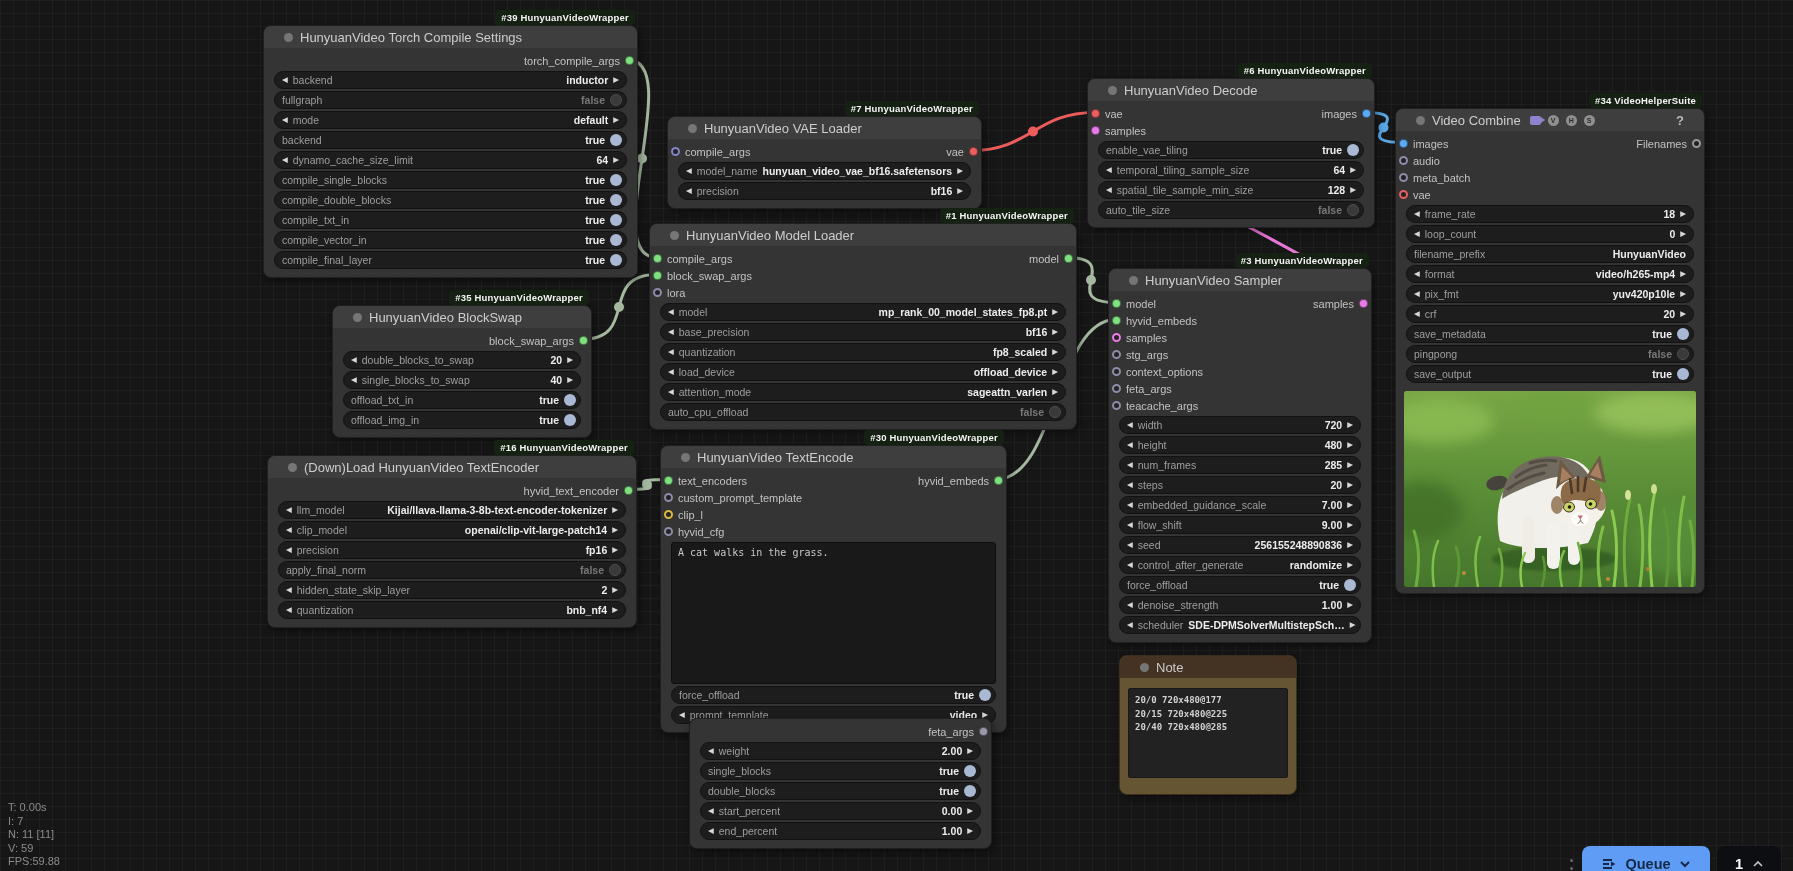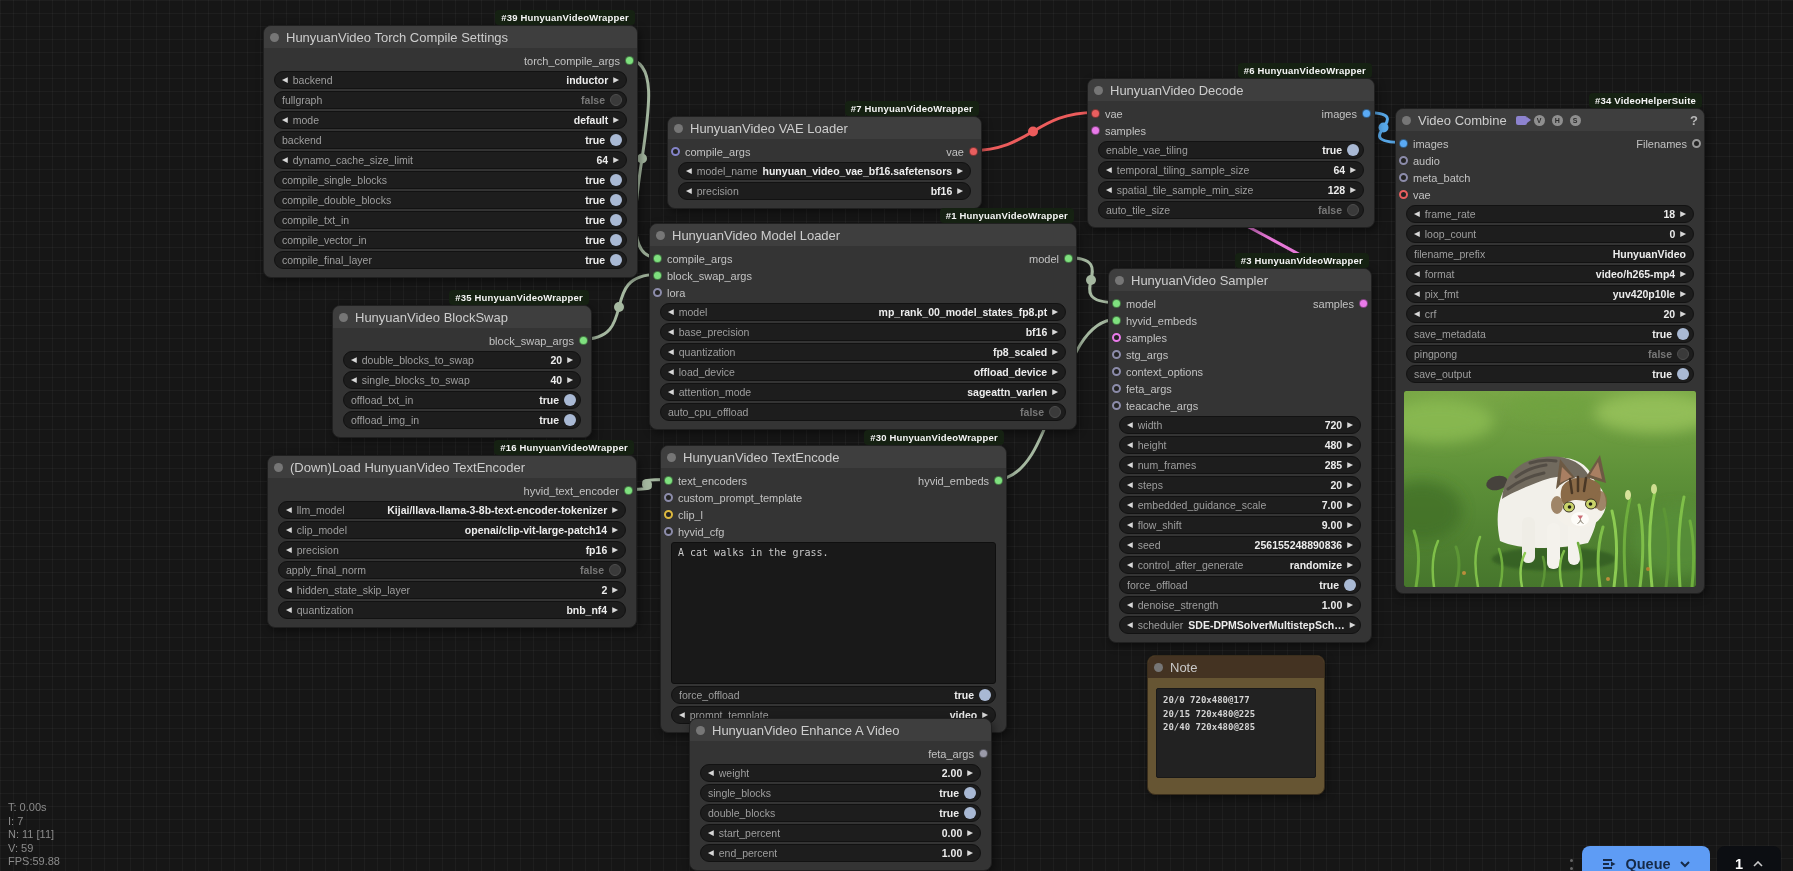--- a/index.html
+++ b/index.html
@@ -4,21 +4,21 @@
 <style>
   html,body{margin:0;padding:0;background:#141414;font-family:"Liberation Sans",sans-serif;}
   #canvas{position:relative;width:1793px;height:871px;overflow:hidden;background-color:#161616;
     background-image:linear-gradient(rgba(255,255,255,.035) 1px,transparent 1px),
                      linear-gradient(90deg,rgba(255,255,255,.035) 1px,transparent 1px);
     background-size:13px 13px;}
   #wires{position:absolute;left:0;top:0;pointer-events:none;}
   .node{position:absolute;background:#343434;border:1px solid #202020;border-radius:8px;
     box-shadow:2px 3px 9px rgba(0,0,0,.45);color:#ddd;}
   .node-title{height:22px;background:#3e3e3e;border-radius:7px 7px 0 0;display:flex;align-items:center;
-    padding:0 6px;gap:7px;color:#cdcdcd;font-size:13px;white-space:nowrap;overflow:hidden;}
+    padding:0 20px;gap:7px;color:#cdcdcd;font-size:13px;white-space:nowrap;overflow:hidden;}
   .title-dot{width:9px;height:9px;border-radius:50%;background:#767676;flex:none;}
   .badge{position:absolute;top:-16px;right:2px;background:#152112;color:#f5f5f5;font-size:9.5px;
     font-weight:bold;padding:2px 6px;border-radius:4px;white-space:nowrap;letter-spacing:.2px;text-align:right;}
   .node-body{padding:4px 0 6px;}
   .io-row{height:17px;display:flex;align-items:center;font-size:11px;color:#c2c2c2;}
   .io-in{display:flex;align-items:center;gap:5px;margin-left:3px;}
   .io-out{display:flex;align-items:center;gap:5px;margin-left:auto;margin-right:3px;}
   .port{width:9px;height:9px;border-radius:50%;flex:none;box-sizing:border-box;}
   .widget{height:16px;margin:2px 10px;background:#1d1d1d;border:1px solid #121212;border-radius:9px;
     display:flex;align-items:center;padding:0 7px;gap:5px;font-size:10.5px;overflow:hidden;white-space:nowrap;}
@@ -412,24 +412,20 @@
         </div>
         <div class="widget">
           <span class="arrow">◀</span>
           <span class="w-label">prompt_template</span>
           <span class="w-value">video</span>
           <span class="arrow">▶</span>
         </div>
       </div>
     </div>
     <div class="node" style="left: 689px; top: 718px; width: 301px;">
-      <div class="node-title">
-        <span class="title-dot"></span>
-        <span>HunyuanVideo Enhance A Video</span>
-      </div>
       <div class="node-body">
         <div class="io-row">
           <div class="io-out">
             <span>feta_args</span>
             <span class="port" style="background: rgb(154, 154, 168); border: 1px solid rgba(0, 0, 0, 0.45);"></span>
           </div>
         </div>
         <div class="widget">
           <span class="arrow">◀</span>
           <span class="w-label">weight</span>
@@ -786,21 +782,21 @@
       <ellipse cx="224" cy="104" rx="3" ry="5" fill="#d8e29a" stroke="none"></ellipse>
       <ellipse cx="250" cy="98" rx="3" ry="5" fill="#cfdd90" stroke="none"></ellipse>
       <circle cx="60" cy="182" r="2" fill="#d8923f" stroke="none" opacity=".8"></circle>
       <circle cx="204" cy="188" r="2" fill="#d8923f" stroke="none" opacity=".8"></circle>
       <circle cx="244" cy="178" r="2" fill="#c9822f" stroke="none" opacity=".8"></circle>
     </g>
   </svg>
 </div>
       </div>
     </div>
-    <div class="node note-node" style="left: 1119px; top: 655px; width: 176px; margin-left: 28px;">
+    <div class="node note-node" style="left: 1119px; top: 655px; width: 176px;">
       <div class="node-title">
         <span class="title-dot"></span>
         <span>Note</span>
       </div>
       <div class="node-body">
         <div class="note-box">
           <div>20/0 720x480@177</div>
           <div>20/15 720x480@225</div>
           <div>20/40 720x480@285</div>
         </div>

